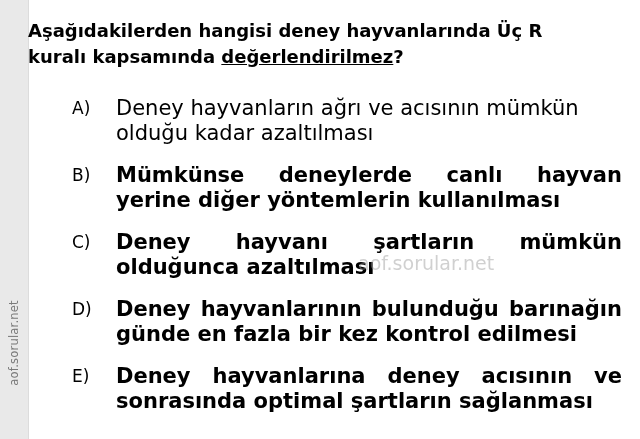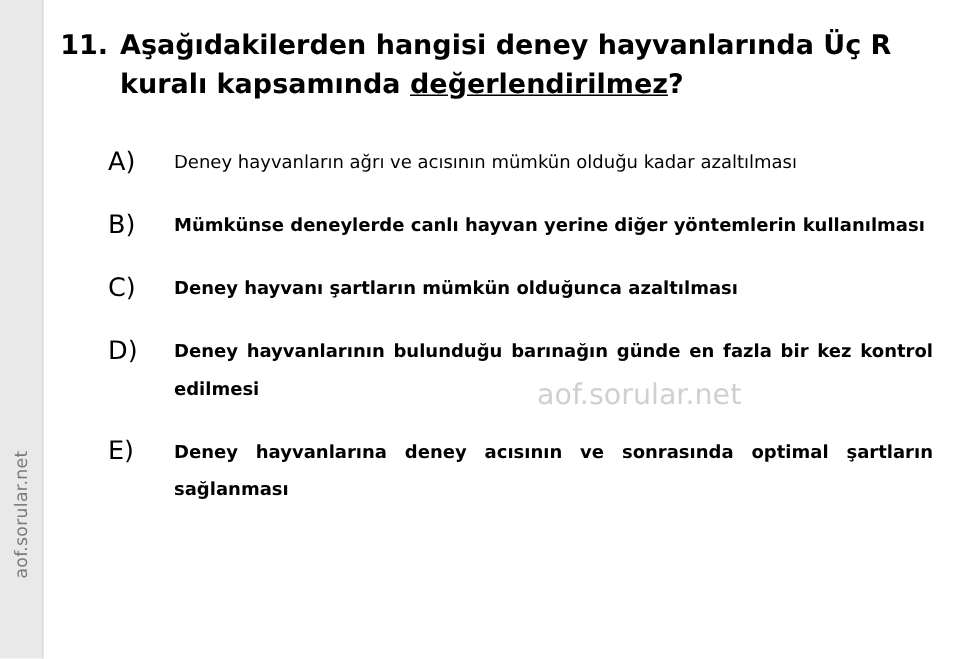--- a/index.html
+++ b/index.html
@@ -96,21 +96,21 @@
     align-items: flex-start;
     margin-bottom: 17px;
   }
   .opt-letter {
     font-size: 17px;
     line-height: 25px;
     width: 44px;
     flex: 0 0 auto;
   }
   .opt-text {
-    font-size: 12px;
+    font-size: 21px;
     line-height: 25px;
     flex: 1 1 auto;
     padding-right: 10px;
   }
   .opt-text.justify-c {
     text-align: justify;
     font-weight: bold;
   }
 
   
@@ -131,21 +131,20 @@
 <div class="left-rail">
   <div class="rail-watermark">
     <span class="bottom">aof.sorular.net</span>
   </div>
 </div>
 
 <div class="page">
 
   <div class="question-block">
     <div class="q-row">
-      <div class="q-number">11.</div>
       <div class="q-text"><span>Aşağıdakilerden hangisi deney hayvanlarında Üç R kuralı kapsamında </span><span class="underline">değerlendirilmez</span><span>?</span></div>
     </div>
   </div>
 
   <div class="options">
 
     <div class="option">
       <div class="opt-letter">A)</div>
       <div class="opt-text">Deney hayvanların ağrı ve acısının mümkün olduğu kadar azaltılması</div>
     </div>

